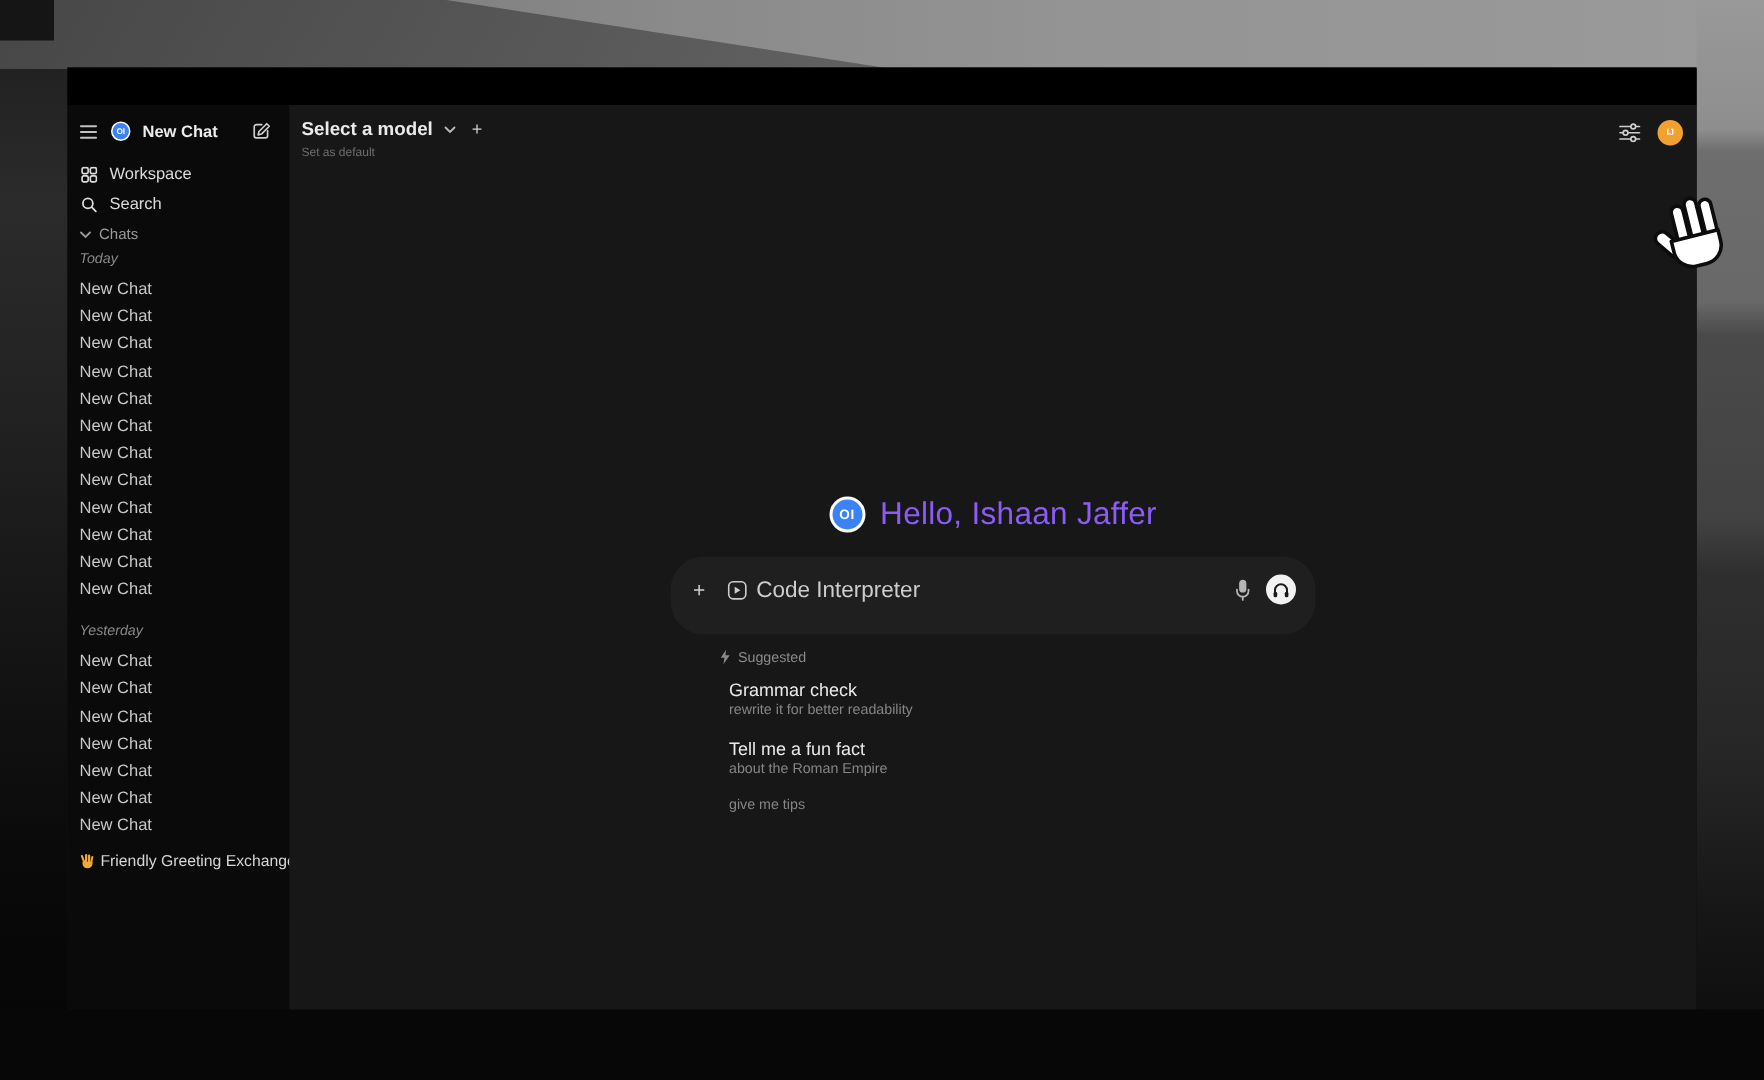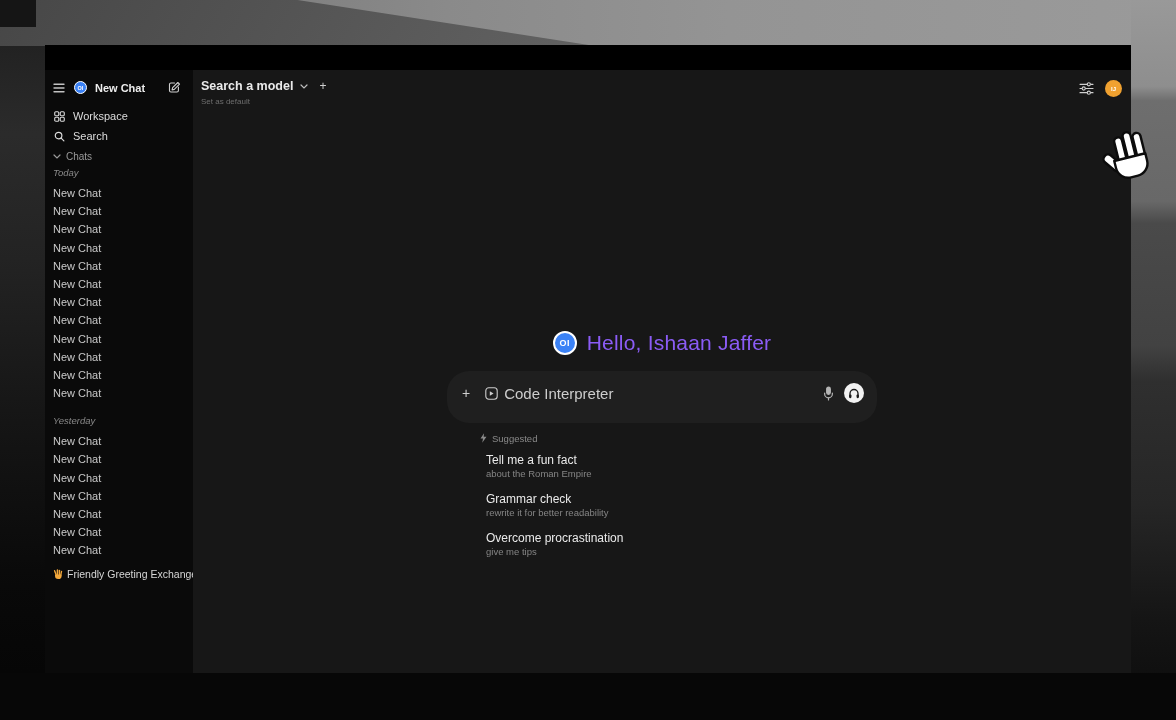--- a/index.html
+++ b/index.html
@@ -191,21 +191,21 @@
               </svg>
           </span>
           <span>Friendly Greeting Exchange</span>
         </div>
       </aside>
 
       <main class="main">
         <div class="main-header">
           <div class="model-wrap">
             <div class="model-row">
-              <span class="model-label">Search a model</span>
+              <span class="model-label">Select a model</span>
               <span class="icon">
                 <svg width="8" height="5" viewBox="0 0 8 5" fill="none" stroke="#bdbdbd" stroke-width="1.2" stroke-linecap="round">
                     <path d="M1 1 L4 4 L7 1"></path>
                   </svg>
               </span>
               <span class="model-plus">+</span>
             </div>
             <div class="set-default">Set as default</div>
           </div>
           <div class="hdr-right">
@@ -266,31 +266,30 @@
               <span class="icon">
                 <svg width="7" height="10" viewBox="0 0 8 11" fill="#8a8a8a">
                     <path d="M4.6 0 L0.6 6 H3.4 L2.6 11 L7.4 4.2 H4.2 Z"></path>
                   </svg>
               </span>
               <span>Suggested</span>
             </div>
             <div>
 
                 <div class="sg-item">
+                  <div class="sg-title">Grammar check</div>
+                  <div class="sg-sub">rewrite it for better readability</div>
+                </div>
+
+                <div class="sg-item">
                   <div class="sg-title">Tell me a fun fact</div>
                   <div class="sg-sub">about the Roman Empire</div>
                 </div>
 
                 <div class="sg-item">
-                  <div class="sg-title">Grammar check</div>
-                  <div class="sg-sub">rewrite it for better readability</div>
-                </div>
-
-                <div class="sg-item">
-                  <div class="sg-title">Overcome procrastination</div>
                   <div class="sg-sub">give me tips</div>
                 </div>
               </div>
           </div>
         </div>
       </main>
     </div>
   </div>
 
   <div class="cursor">

